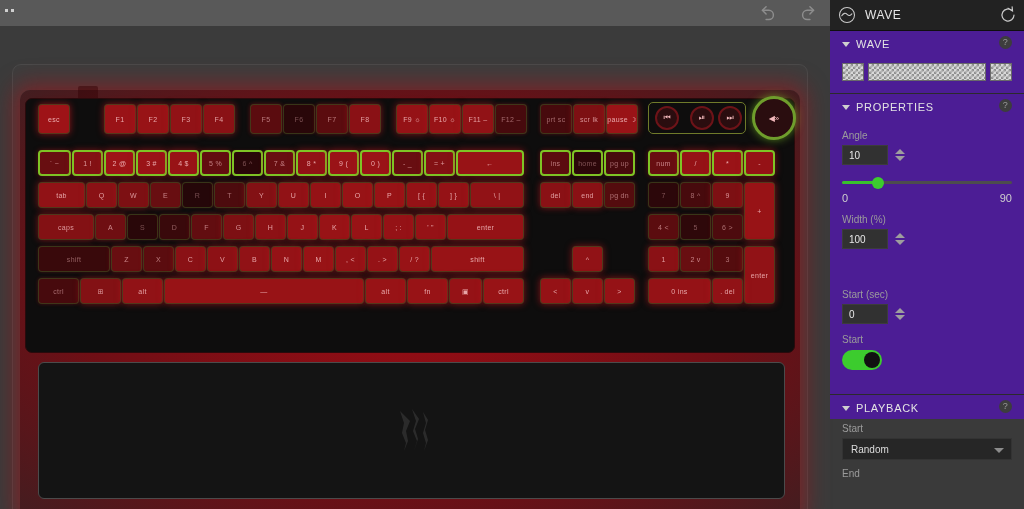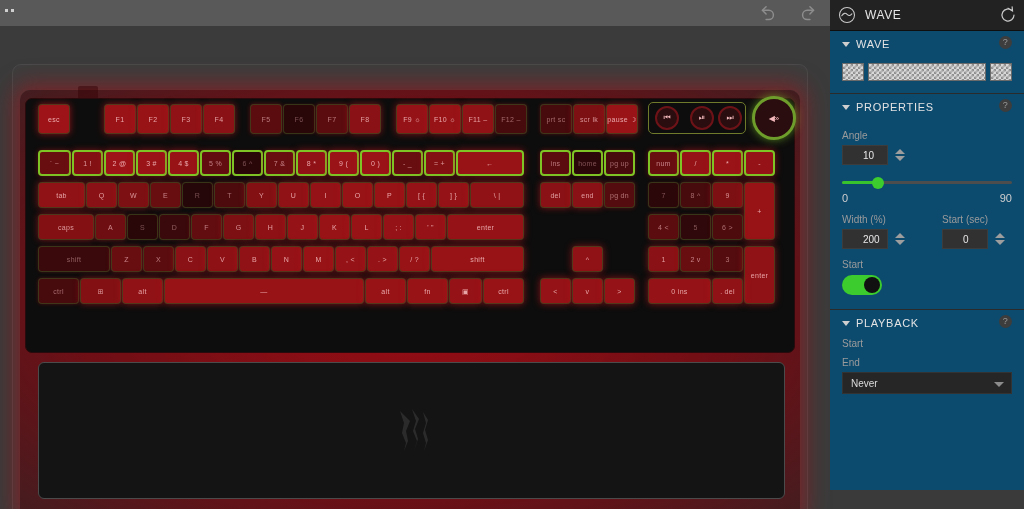--- a/index.html
+++ b/index.html
@@ -95,22 +95,22 @@
     display:flex; align-items:center; justify-content:center;
     color:#f3b9bc; font-size: 8px;
   }
   .knob.sel { border: 3px solid #6f9d2c; box-shadow: 0 0 8px rgba(126,196,37,.6); }
   .mediabox {
     position:absolute; border:1px solid #6f7a2a; border-radius:5px;
   }
 
   
   #panel {
-    position: absolute; left: 830px; top: 0; width: 194px; height: 490px;
-    background: #0c4a6e;
+    position: absolute; left: 830px; top: 0; width: 194px; height: 419px;
+    background: #4c1d95;
     color: #d5d5d5;
   }
   #panel-header {
     position: relative; height: 31px;
     background: #222222;
     display: flex; align-items: center; padding: 0 8px;
     border-bottom: 1px solid #0f0f0f;
   }
   #wave-icon { width: 18px; height: 18px; color: #c9c9c9; flex: 0 0 auto; }
   #wave-icon svg { width:18px; height:18px; display:block; }
@@ -150,35 +150,35 @@
   }
   #sw-a { width: 22px; }
   #sw-b { flex: 1; }
   #sw-c { width: 22px; }
 
   .fieldlabel { font-size: 10px; color: #9b9b9b; margin-top: 10px; }
   .numrow { display: flex; align-items: center; margin-top: 4px; }
   .numbox {
     width: 46px; height: 20px; background: #313131; border: 1px solid #3c3c3c;
     color: #e7e7e7; font-size: 10px; display: flex; align-items: center;
-    padding-left: 20px;
+    padding-left: 6px;
   }
   .spin { margin-left: 7px; display: flex; flex-direction: column; gap: 2px; }
   .spin i { display:block; width:0; height:0; border-left:5px solid transparent; border-right:5px solid transparent; }
   .spin i.up { border-bottom: 5px solid #9e9e9e; }
   .spin i.dn { border-top: 5px solid #9e9e9e; }
 
   
   #slider-wrap { margin-top: 12px; position: relative; height: 10px; }
   #slider-track { position:absolute; left:0; right:0; top:4px; height:3px; background:#4d4d4d; border-radius:2px; }
   #slider-fill { position:absolute; left:0; top:4px; height:3px; background:#38c22c; border-radius:2px; width: 36px; }
   #slider-knob { position:absolute; left:30px; top:0; width:12px; height:12px; border-radius:50%; background:#3ccc2e; }
   #slider-ticks { display:flex; justify-content: space-between; margin-top: 5px; font-size: 11px; color: #cfcfcf; }
 
-  .two-col { display: flex; gap: 30px; }
+  .two-col { display: flex; gap: 30px; flex-direction: column; }
   .col { flex: 1; }
 
   
   #angle-row { display: flex; align-items: center; margin-top: 4px; }
   #dial {
     width: 30px; height: 30px; border-radius: 50%;
     border: 1px solid #9a9a9a; background: #3a3a3a; position: relative; flex:0 0 auto;
   }
   #dial-needle { position:absolute; left: 2px; top: 14px; width: 13px; height: 1px; background: #d0d0d0; }
   #angle-box { width: 48px; height: 21px; background:#313131; border:1px solid #3c3c3c; color:#e7e7e7;
@@ -413,21 +413,21 @@
       </div>
       <div id="slider-ticks">
         <span>0</span>
         <span>90</span>
       </div>
 
       <div class="two-col">
         <div class="col">
           <div class="fieldlabel">Width (%)</div>
           <div class="numrow">
-            <div class="numbox">200</div>
+            <div class="numbox">100</div>
             <div class="spin">
                 <i class="up"></i>
                 <i class="dn"></i>
               </div>
           </div>
         </div>
         <div class="col">
           <div class="fieldlabel">Start (sec)</div>
           <div class="numrow">
             <div class="numbox">0</div>
@@ -450,20 +450,20 @@
     </div>
     <div class="divider" style="margin-top:14px;"></div>
 
     <div class="section">
       <div class="sect-head">
         <span class="caret"></span>
         <span>PLAYBACK</span>
         <span class="helpdot">?</span>
       </div>
       <div class="fieldlabel" style="margin-top:2px;">Start</div>
+      <div class="select">
+        <span>Random</span>
+        <span class="chev"></span>
+      </div>
       <div class="fieldlabel" style="margin-top:8px;">End</div>
-      <div class="select">
-        <span>Never</span>
-        <span class="chev"></span>
-      </div>
     </div>
   </div>
 </div>
 
 </body></html>

